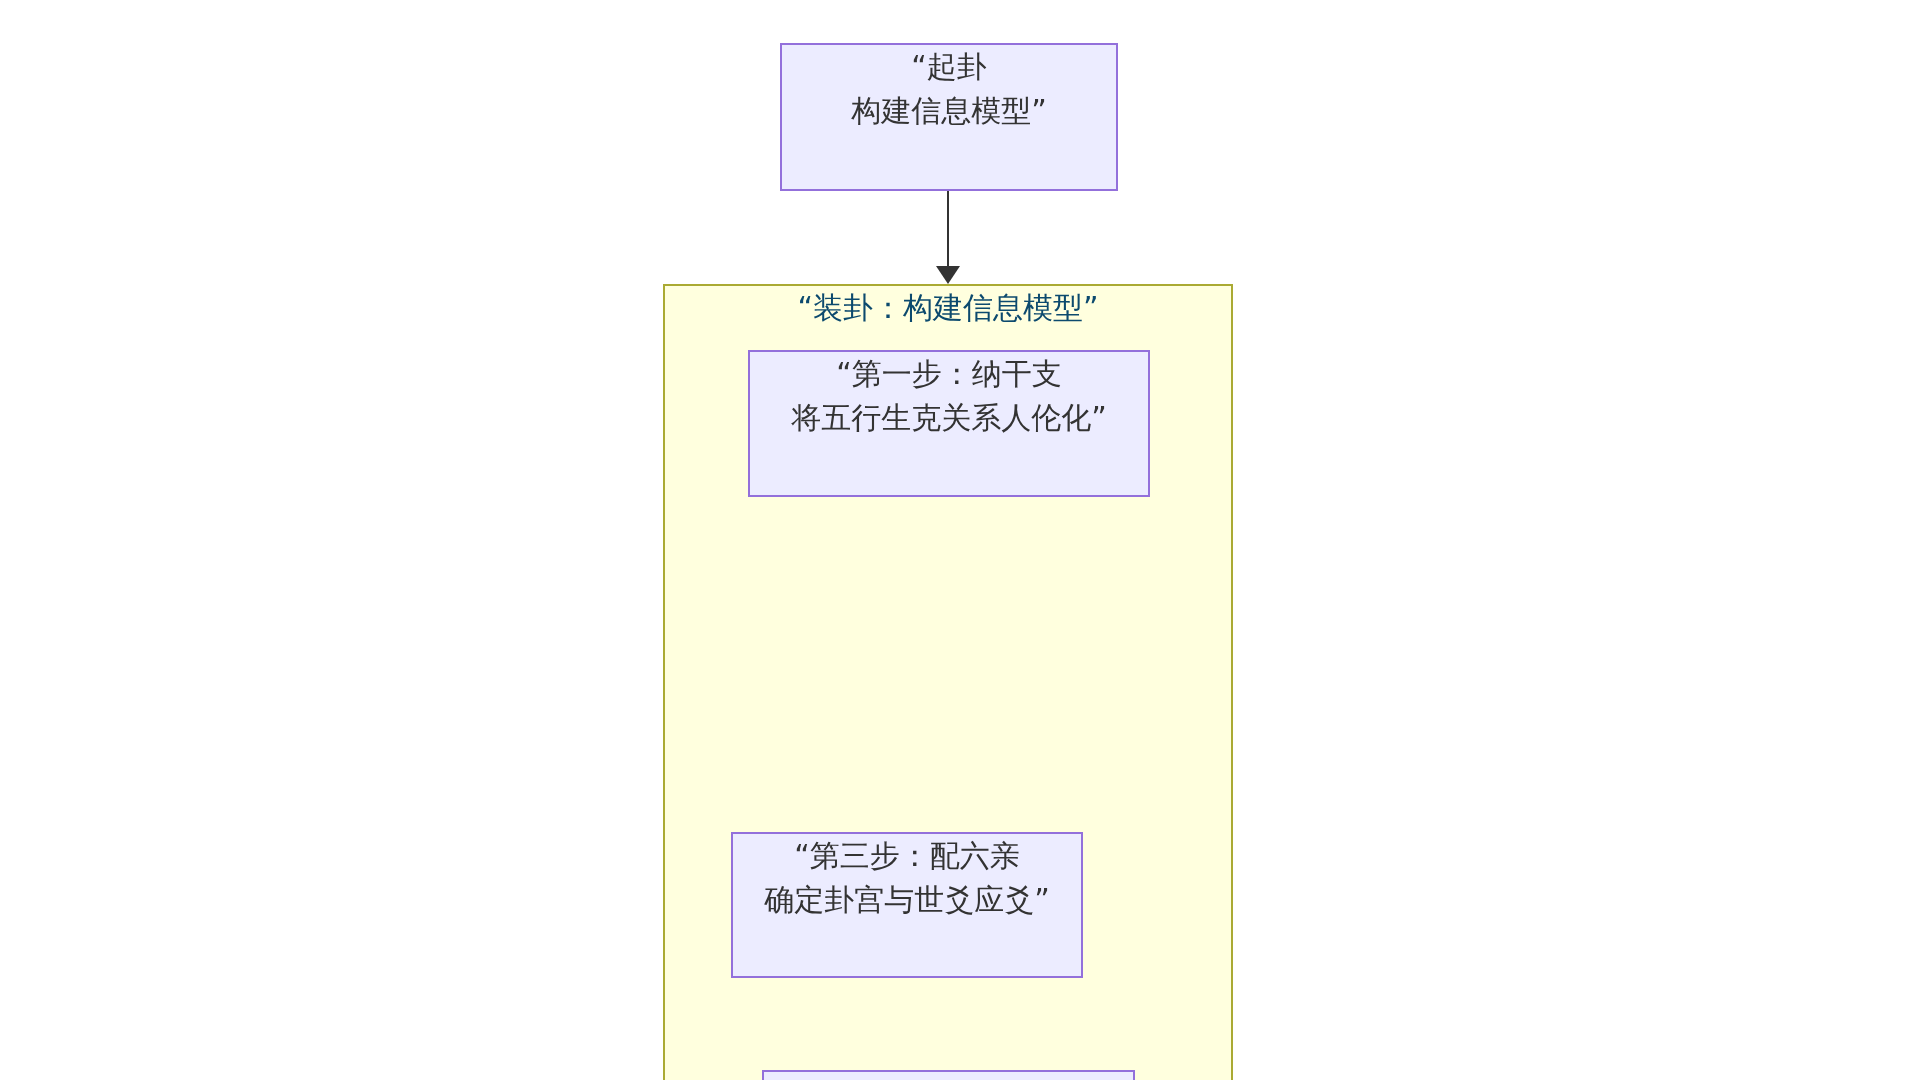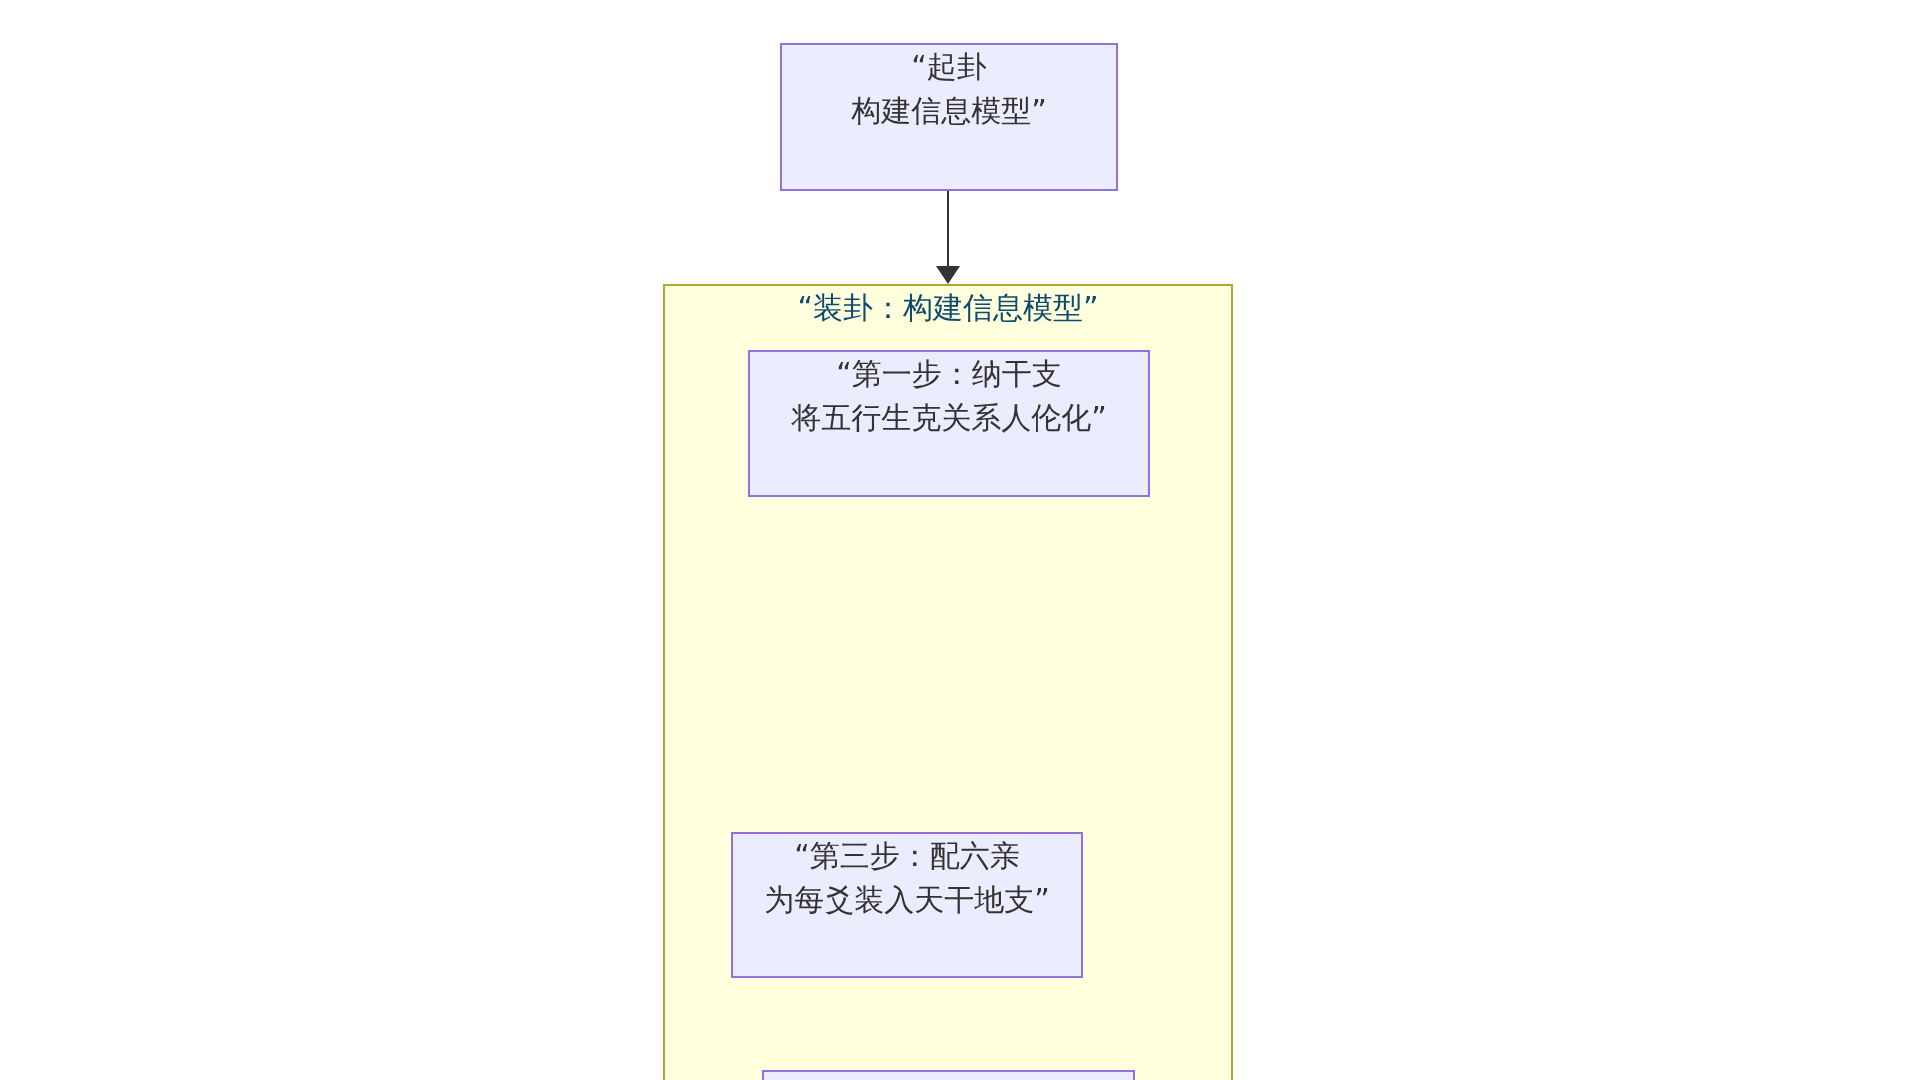--- a/index.html
+++ b/index.html
@@ -91,18 +91,18 @@
   </div>
 
   <div class="node step-1">
     <div>“第一步：纳干支</div>
     <div>将五行生克关系人伦化”</div>
   </div>
 
 
   <div class="node step-3">
     <div>“第三步：配六亲</div>
-    <div>为每爻装入天干地支”</div>
+    <div>确定卦宫与世爻应爻”</div>
   </div>
 
   <div class="node step-4"></div>
 
 </div>
 
 </body></html>

